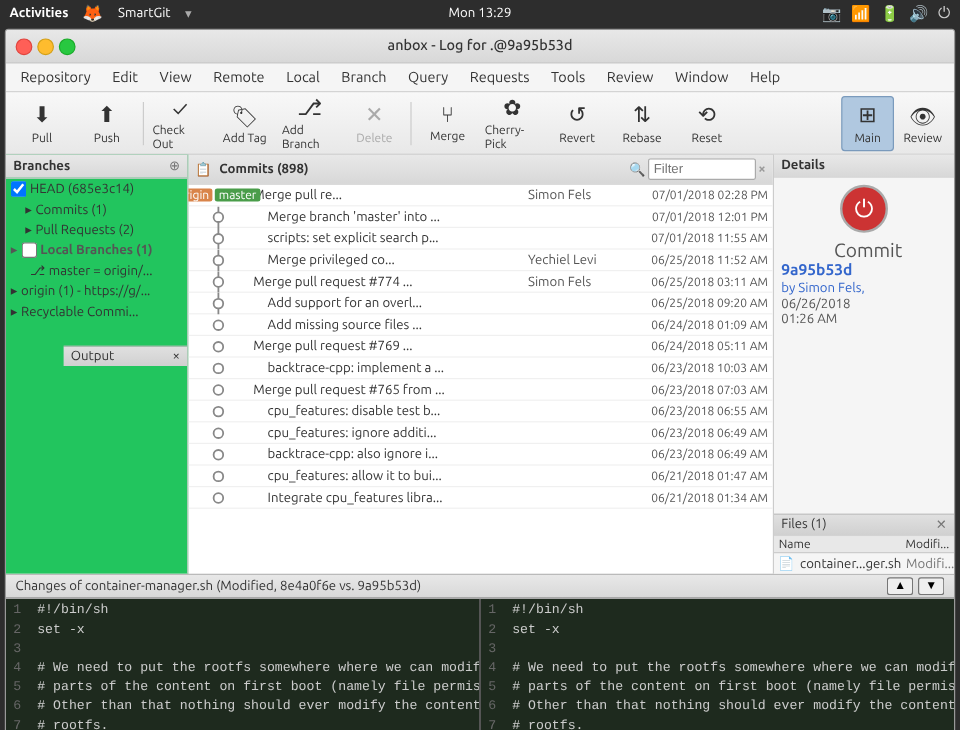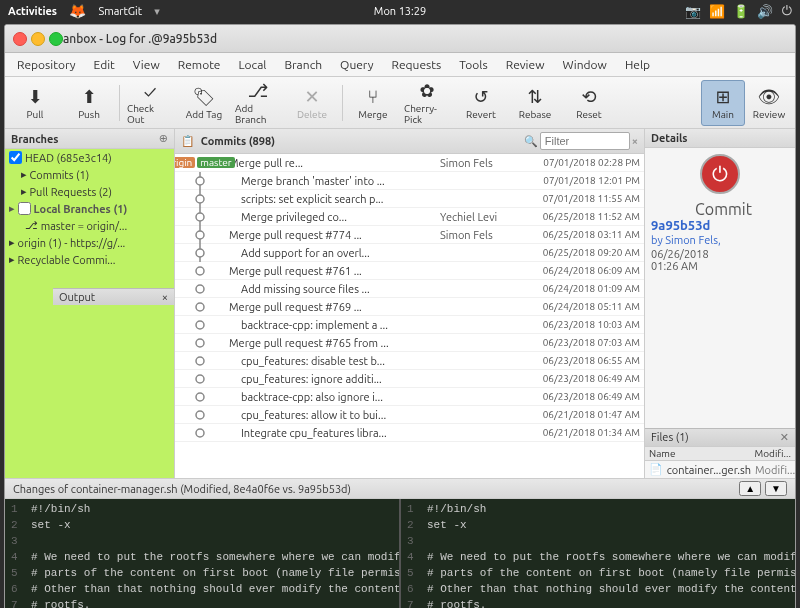--- a/index.html
+++ b/index.html
@@ -28,20 +28,21 @@
       border-radius: 3px;
       overflow: hidden;
     }
 
     
     #title-bar {
       background: linear-gradient(to bottom, #e8e8e8, #d8d8d8);
       height: 28px;
       display: flex;
       align-items: center;
+      justify-content: space-between;
       padding: 0 8px;
       border-bottom: 1px solid #bbb;
     }
     #title-bar .title { font-size: 12px; color: #333; font-weight: 500; }
     #title-bar .window-controls { display: flex; gap: 4px; }
     #title-bar .win-btn {
       width: 14px; height: 14px; border-radius: 50%; border: 1px solid #999;
       display: flex; align-items: center; justify-content: center; font-size: 8px; cursor: pointer;
     }
     #title-bar .win-close { background: #ff5f57; border-color: #e0443e; }
@@ -95,22 +96,22 @@
 
     
     #main-content {
       display: flex;
       height: 350px;
       border-bottom: 1px solid #ccc;
     }
 
     
     #sidebar {
-      width: 170px;
-      background: #bef264;
+      width: 152px;
+      background: #22c55e;
       border-right: 1px solid #ccc;
       overflow-y: auto;
       flex-shrink: 0;
     }
     .sidebar-header {
       background: linear-gradient(to bottom, #e8e8e8, #d8d8d8);
       padding: 3px 6px;
       font-size: 11px;
       font-weight: bold;
       border-bottom: 1px solid #ccc;
@@ -549,30 +550,20 @@
                 <circle cx="10" cy="9" r="4" fill="none" stroke="#888" stroke-width="1.5"></circle>
                 <line x1="10" y1="0" x2="10" y2="5" stroke="#888" stroke-width="1.5"></line>
                 <line x1="10" y1="13" x2="10" y2="18" stroke="#888" stroke-width="1.5"></line>
               </svg>
           </div>
           <div class="commit-msg" style="padding-left:16px;">Add support for an overl...</div>
           <div class="commit-author"></div>
           <div class="commit-date">06/25/2018 09:20 AM</div>
         </div>
 
-        <div class="commit-row">
-          <div class="commit-graph">
-            <svg width="20" height="18">
-                <circle cx="10" cy="9" r="4" fill="none" stroke="#888" stroke-width="1.5"></circle>
-              </svg>
-          </div>
-          <div class="commit-msg">Merge pull request #761 ...</div>
-          <div class="commit-author"></div>
-          <div class="commit-date">06/24/2018 06:09 AM</div>
-        </div>
 
         <div class="commit-row">
           <div class="commit-graph">
             <svg width="20" height="18">
                 <circle cx="10" cy="9" r="4" fill="none" stroke="#888" stroke-width="1.5"></circle>
               </svg>
           </div>
           <div class="commit-msg" style="padding-left:16px;">Add missing source files ...</div>
           <div class="commit-author"></div>
           <div class="commit-date">06/24/2018 01:09 AM</div>

